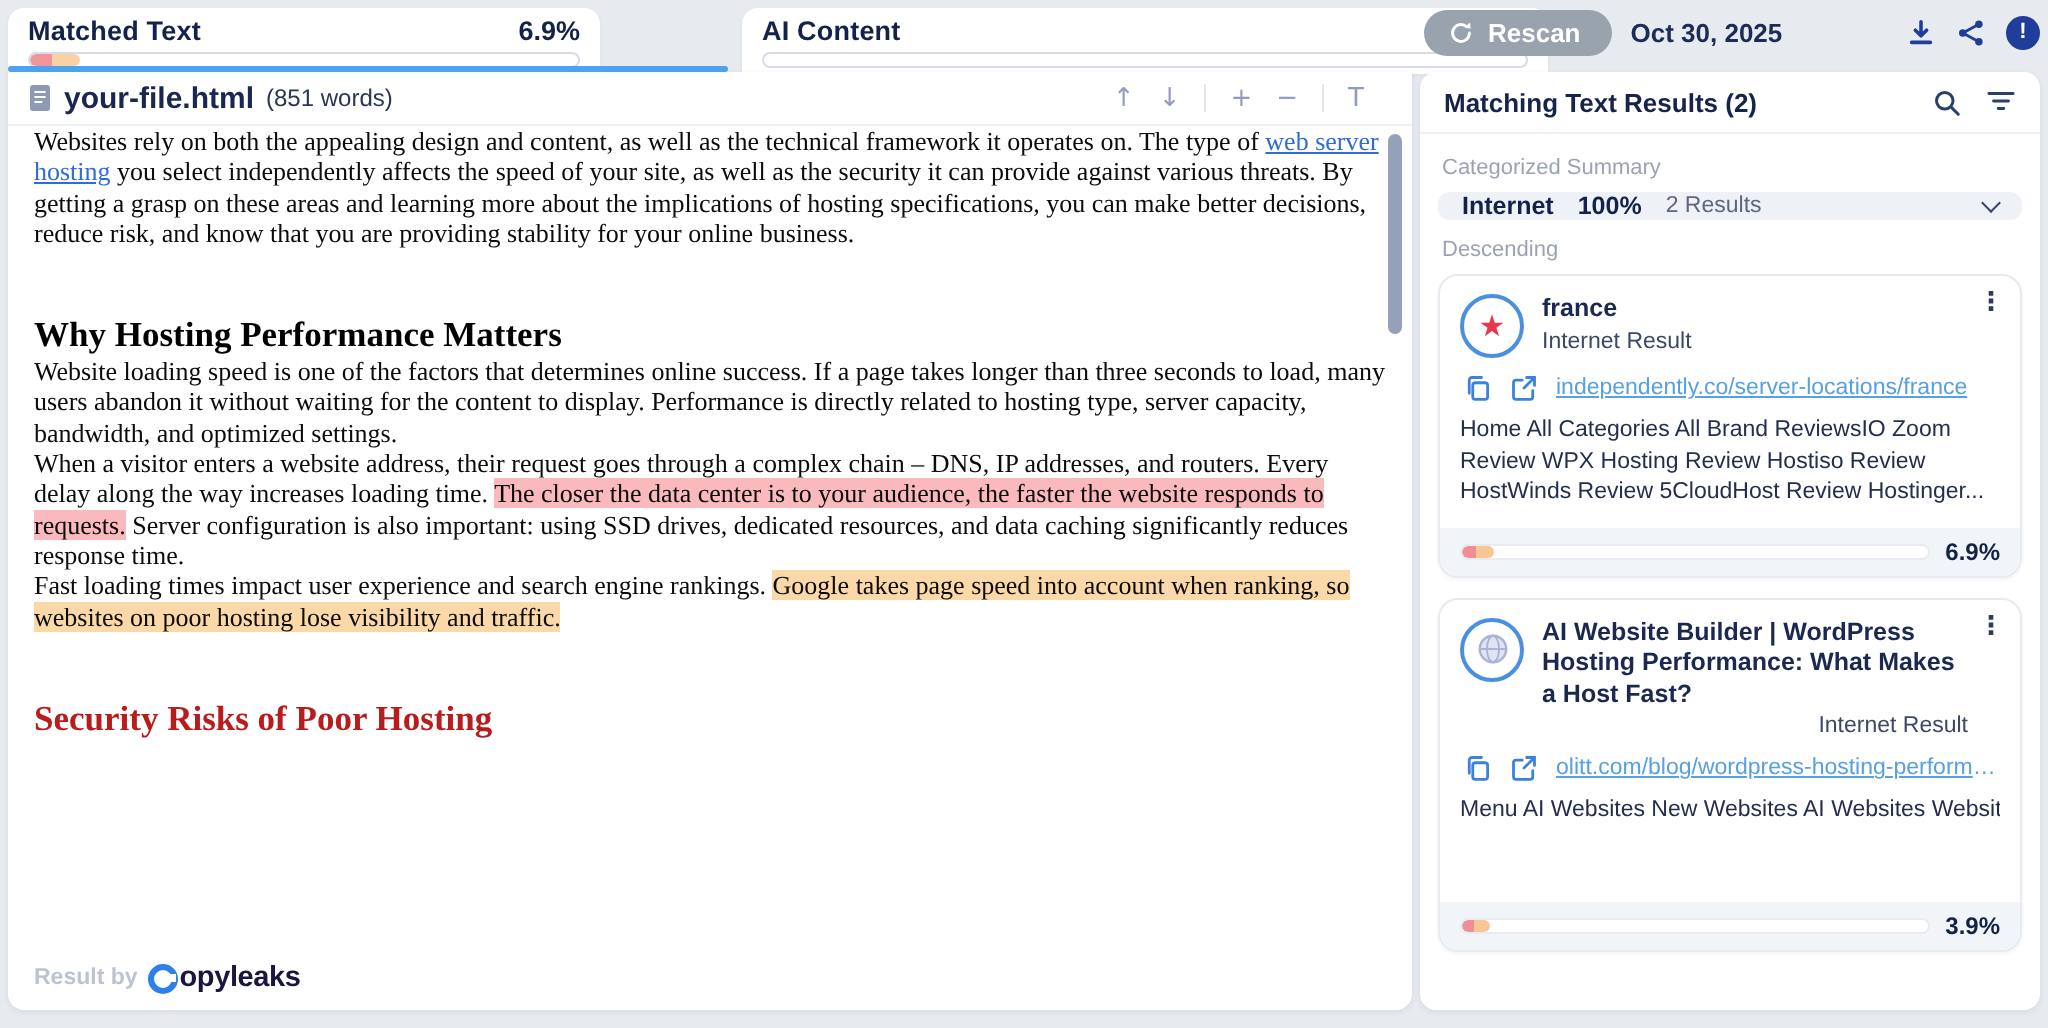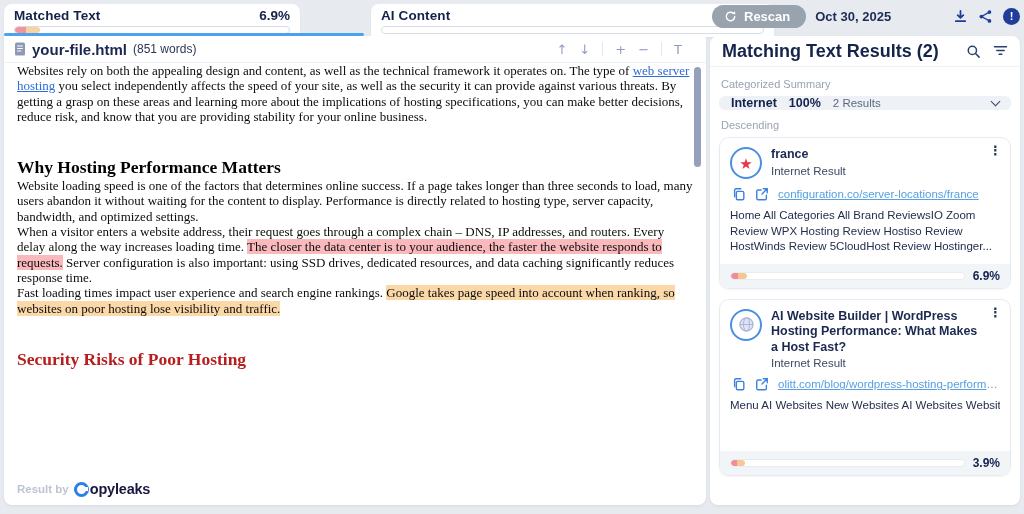--- a/index.html
+++ b/index.html
@@ -57,40 +57,40 @@
   .tr-header { position:absolute; left:712px; top:3px; width:308px; height:26px; display:flex; align-items:center; gap:9px; }
   .rescan-btn { display:flex; align-items:center; gap:7px; background:#98a3ad; color:#fff; border:none; border-radius:99px; height:23px; padding:0 16px 0 12px; font-size:13px; font-weight:bold; cursor:pointer; }
   .hdr-date { font-size:13px; font-weight:bold; color:#1c2c56; }
   .hdr-icons { margin-left:auto; display:flex; align-items:center; gap:10px; color:#1f3d99; }
   .hdr-icons .icon-btn { cursor:pointer; display:flex; }
   .alert-badge { width:17px; height:17px; border-radius:50%; background:#1f3d99; color:#fff; font-size:11px; font-weight:bold; display:flex; align-items:center; justify-content:center; cursor:pointer; }
 
   
   .results-panel { position:absolute; left:710px; top:36px; width:310px; height:469px; background:#fff; border-radius:8px; box-shadow:0 1px 3px rgba(20,40,80,.08); overflow:hidden; }
   .rp-header { height:31px; display:flex; align-items:center; padding:0 12px; border-bottom:1px solid #eef1f5; }
-  .rp-title { font-size:18px; font-weight:bold; color:#16244c;text-align:right; }
+  .rp-title { font-size:13px; font-weight:bold; color:#16244c;text-align:right; }
   .rp-header-icons { margin-left:auto; display:flex; gap:12px; color:#27406e; }
   .rp-header-icons span { cursor:pointer; display:flex; }
   .rp-body { padding:9px 9px 0; }
   .section-label { font-size:11px; color:#9aa3b4; margin:2px 0 6px 2px; }
   .internet-row { height:14px; background:#eef1f6; border-radius:6px; display:flex; align-items:center; gap:12px; padding:0 12px; cursor:pointer; }
   .internet-name { font-size:12.5px; font-weight:bold; color:#13224c; }
   .internet-pct { font-size:12.5px; font-weight:bold; color:#13224c; }
   .internet-count { font-size:11.5px; color:#5d6880; }
   .chev { margin-left:auto; width:7px; height:7px; border-right:1.6px solid #3a4663; border-bottom:1.6px solid #3a4663; transform:rotate(45deg); margin-top:-3px; }
   .sort-label { font-size:11px; color:#9aa3b4; margin:9px 0 6px 2px; }
 
   .result-card { border:1px solid #e7ebf1; border-radius:10px; box-shadow:0 1px 2px rgba(20,40,80,.05); margin-bottom:10px; overflow:hidden; cursor:pointer; background:#fff; }
   .rc-top { padding:9px 10px 0; position:relative; }
   .rc-head { display:flex; gap:9px; }
   .favicon { width:32px; height:32px; border-radius:50%; border:2px solid #4b8fe2; display:flex; align-items:center; justify-content:center; flex-shrink:0; background:#fff; }
   .fav-star { color:#e8374a; font-size:15px; line-height:1; }
   .rc-titlewrap { padding-right:16px; }
   .rc-title { font-size:12.5px; font-weight:bold; color:#1b2950; line-height:1.25; }
-  .rc-type { font-size:11.5px; color:#3c4966; margin-top:2px; }
+  .rc-type { font-size:11.5px; color:#3c4966; margin-top:2px;text-align:right; }
   .kebab { position:absolute; right:8px; top:6px; color:#2b3a5e; font-size:13px; font-weight:bold; cursor:pointer; line-height:1; }
   .rc-linkrow { display:flex; align-items:center; gap:9px; margin:8px 0 7px 2px; color:#3b82e0; }
   .rc-linkrow .icon-btn { cursor:pointer; display:flex; }
   .rc-url { font-size:11.5px; color:#57a0e2; text-decoration:underline; cursor:pointer; overflow:hidden; white-space:nowrap; text-overflow:ellipsis; }
   .rc-snippet { font-size:11.5px; color:#232f4d; line-height:1.35; margin:0 0 9px; }
   .rc-snippet.one-line { white-space:nowrap; overflow:hidden; margin-bottom:37px; }
   .rc-footer { background:#f1f5f8; padding:5px 10px; display:flex; align-items:center; gap:8px; }
   .rc-track { flex:1; height:8px; background:#fff; border-radius:99px; border:1px solid #e8ecf1; overflow:hidden; display:flex; }
   .rc-pill { height:100%; min-width:14px; border-radius:99px; display:flex; overflow:hidden; }
   .rc-pill .r { width:45%; background:#ef8e96; }
@@ -247,21 +247,21 @@
                   <rect x="5" y="5" width="8.5" height="9.5" rx="1.5" fill="none" stroke="#3b82e0" stroke-width="1.6"></rect>
                   <path d="M3 11V3.5A1.5 1.5 0 0 1 4.5 2H10" fill="none" stroke="#3b82e0" stroke-width="1.6" stroke-linecap="round"></path>
                 </svg>
             </span>
             <span class="icon-btn">
               <svg width="14" height="14" viewBox="0 0 16 16">
                   <path d="M13 9.5V13a1.5 1.5 0 0 1-1.5 1.5h-8A1.5 1.5 0 0 1 2 13V5a1.5 1.5 0 0 1 1.5-1.5H7" fill="none" stroke="#3b82e0" stroke-width="1.6" stroke-linecap="round"></path>
                   <path d="M9.5 2H14v4.5M14 2L8 8" fill="none" stroke="#3b82e0" stroke-width="1.6" stroke-linecap="round"></path>
                 </svg>
             </span>
-            <span class="rc-url">configuration.co/server-locations/france</span>
+            <span class="rc-url">independently.co/server-locations/france</span>
           </div>
           <p class="rc-snippet">Home All Categories All Brand ReviewsIO Zoom Review WPX Hosting Review Hostiso Review HostWinds Review 5CloudHost Review Hostinger...</p>
         </div>
         <div class="rc-footer">
           <span class="rc-track">
             <span class="rc-pill" style="width: 6.9%;">
                 <span class="r"></span>
                 <span class="o"></span>
               </span>
           </span>

